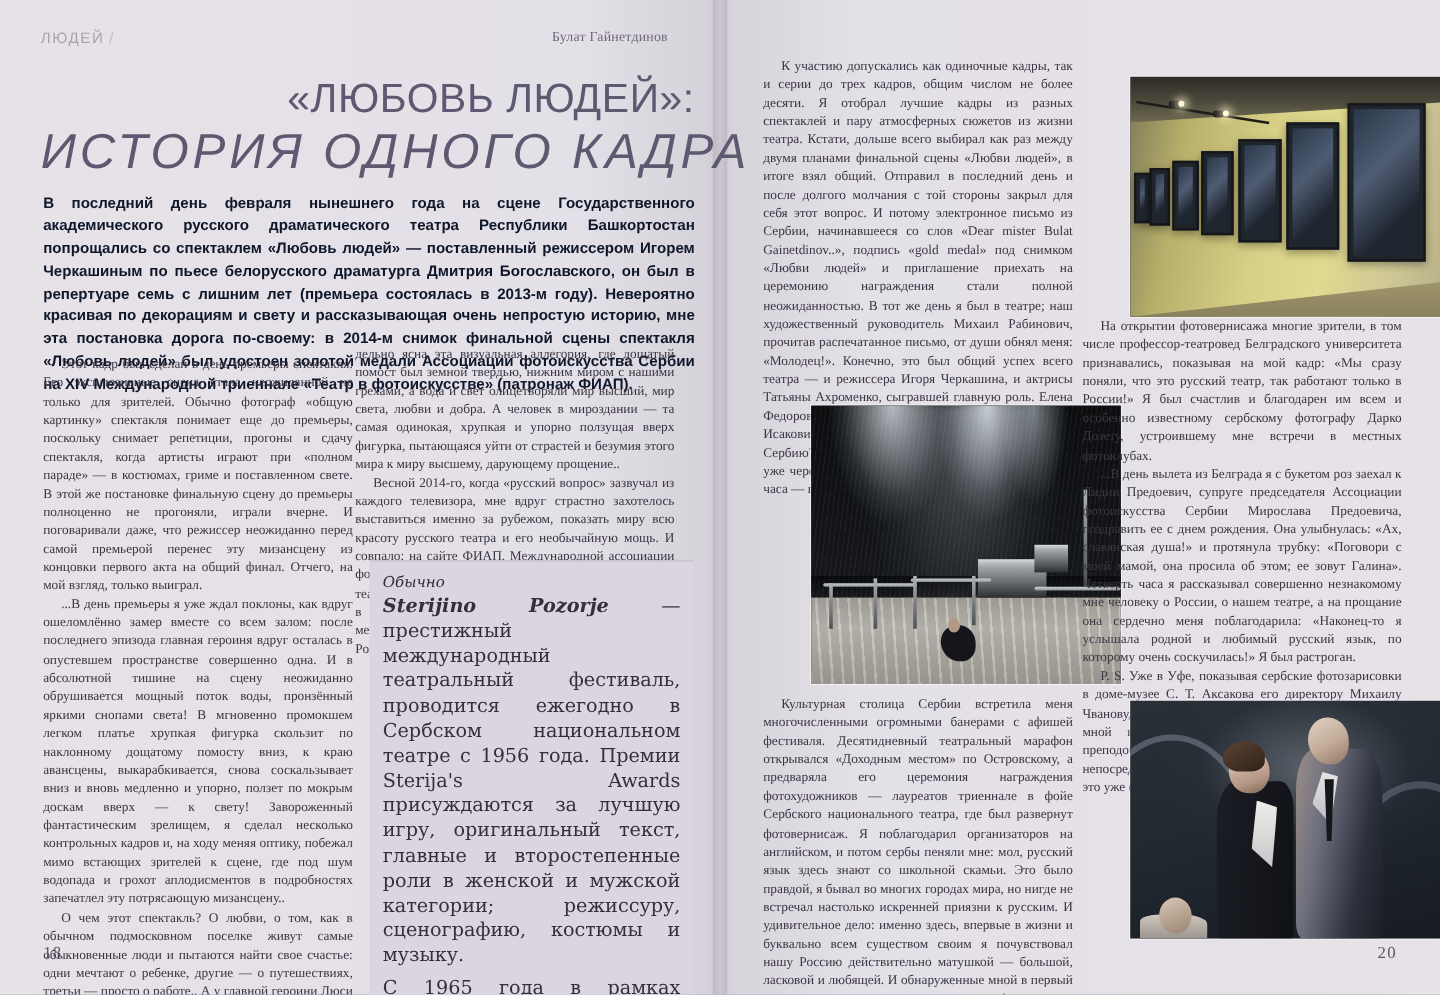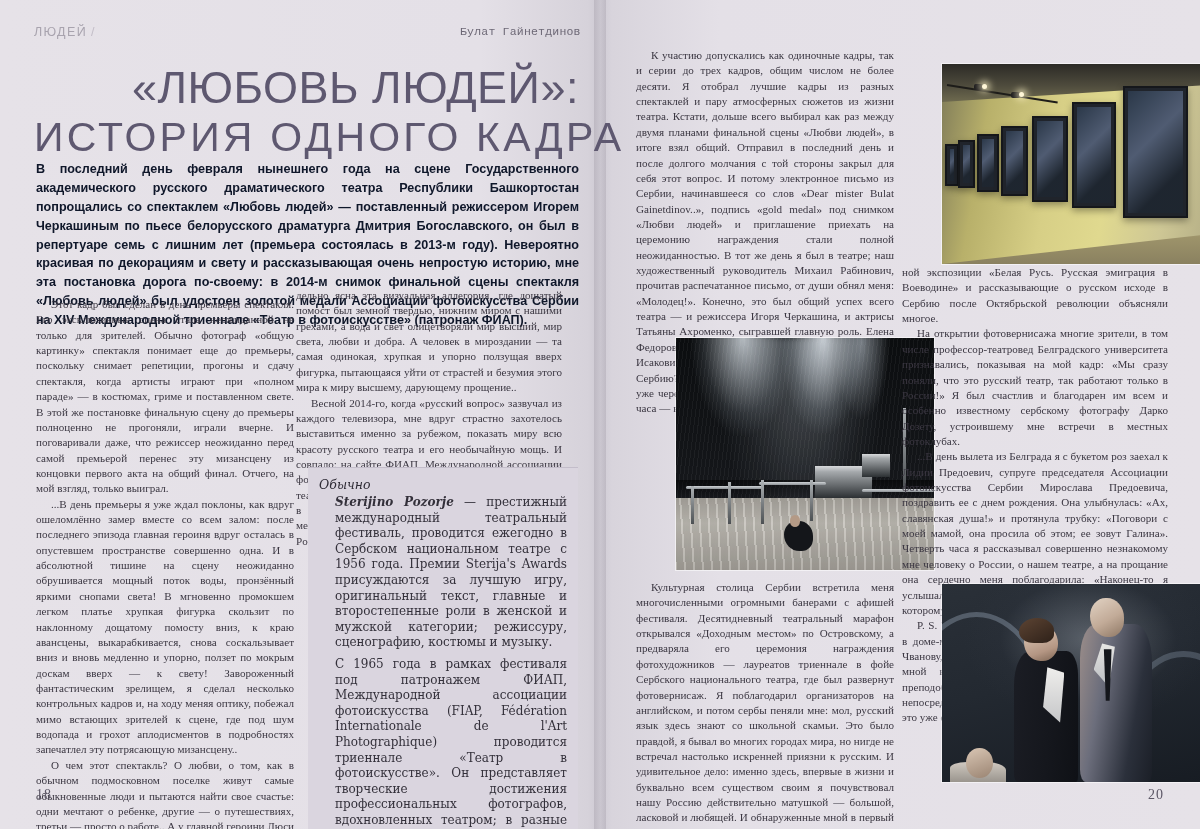--- a/index.html
+++ b/index.html
@@ -38,47 +38,48 @@
     left: 34px; top: 25px;
     font-family: "Liberation Sans", sans-serif;
     font-size: 12.5px;
     letter-spacing: 1.4px;
     color: #a8a3ae;
   }
   .kicker .slash { color: #c3bec8; margin-left: 4px; }
   .byline {
     position: absolute;
     left: 460px; top: 25px;
-    font-family: Liberation Mono, monospace;
+    font-family: Liberation Serif, serif;
     font-size: 11.5px;
     color: #6d6876;
     letter-spacing: 0.2px;
   }
   .headline {
     position: absolute;
     left: 34px; top: 44px;
     width: 545px;
     text-align: right;
     font-family: "Liberation Sans", sans-serif;
     font-weight: 300;
     color: #5e5870;
     line-height: 1.0;
   }
   .headline .l1 {
     display: block;
-    font-size: 45px;
+    font-size: 34px;
     letter-spacing: 0.5px;
     white-space: nowrap;
   }
   .headline .l2 {
     display: block;
     font-size: 41px;
     letter-spacing: 3.2px;
     margin-top: 7px;
     white-space: nowrap;
+    font-style: italic;
   }
 
   
   .lede {
     position: absolute;
     left: 36px; top: 160px;
     width: 543px;
     font-size: 12.6px;
     line-height: 1.50;
     color: #0f172a;
@@ -116,22 +117,22 @@
     font-family: "DejaVu Serif", "Liberation Serif", serif;
   }
   .spravka h3 {
     margin: 0 0 3px 0;
     font-size: 12.5px;
     font-style: italic;
     font-weight: normal;
     color: #2f2c36;
   }
   .spravka p {
-    margin: 0 0 6px 16px;
-    font-size: 12px;
+    margin: 0 0 6px 0;
+    font-size: 16px;
     line-height: 1.30;
     color: #33303a;
     text-align: justify;
     hyphens: auto;
   }
   .spravka p:last-child { margin-bottom: 0; }
   .spravka .festname { font-style: italic; font-weight: bold; }
 
   
   .photo {
@@ -445,21 +446,20 @@
       </div>
     <div class="gal-frame" style="left:49%; top:19%; width:15%; height:51%;">
         <i></i>
       </div>
     <div class="gal-frame" style="left:68%; top:11%; width:23%; height:64%;">
         <i></i>
       </div>
   </figure>
 
   <div class="col col-r3">
-    <p class="noind">ной экспозиции «Белая Русь. Русская эмиграция в Воеводине» и рассказывающие о русском исходе в Сербию после Октябрьской революции объясняли многое.</p>
     <p>На открытии фотовернисажа многие зрители, в том числе профессор-театровед Белградского университета признавались, показывая на мой кадр: «Мы сразу поняли, что это русский театр, так работают только в России!» Я был счастлив и благодарен им всем и особенно известному сербскому фотографу Дарко Дозету, устроившему мне встречи в местных фотоклубах.</p>
     <p>...В день вылета из Белграда я с букетом роз заехал к Лидии Предоевич, супруге председателя Ассоциации фотоискусства Сербии Мирослава Предоевича, поздравить ее с днем рождения. Она улыбнулась: «Ах, славянская душа!» и протянула трубку: «Поговори с моей мамой, она просила об этом; ее зовут Галина». Четверть часа я рассказывал совершенно незнакомому мне человеку о России, о нашем театре, а на прощание она сердечно меня поблагодарила: «Наконец-то я услышала родной и любимый русский язык, по которому очень соскучилась!» Я был растроган.</p>
     <p><span>P. S. Уже в Уфе, показывая сербские фотозарисовки в доме-музее С. Т. Аксакова его директору Михаилу Чванову, вдруг неожиданно выяснилось, что заснятую мной в Дунавском парке Нови Сада статую преподобного Сергия Радонежского установили при непосредственном участии Михаила Андреевича. Но это уже совсем другая история.</span><span class="endmark"></span></p>
   </div>
 
   <figure id="photo-actors" class="photo photo-frame" aria-label="Сцена спектакля: актриса и актёр в костюмах">
     <div class="act-bg"></div>
     <div class="act-arc"></div>
     <div class="act-arc2"></div>
     <div class="act-extra-body"></div>

